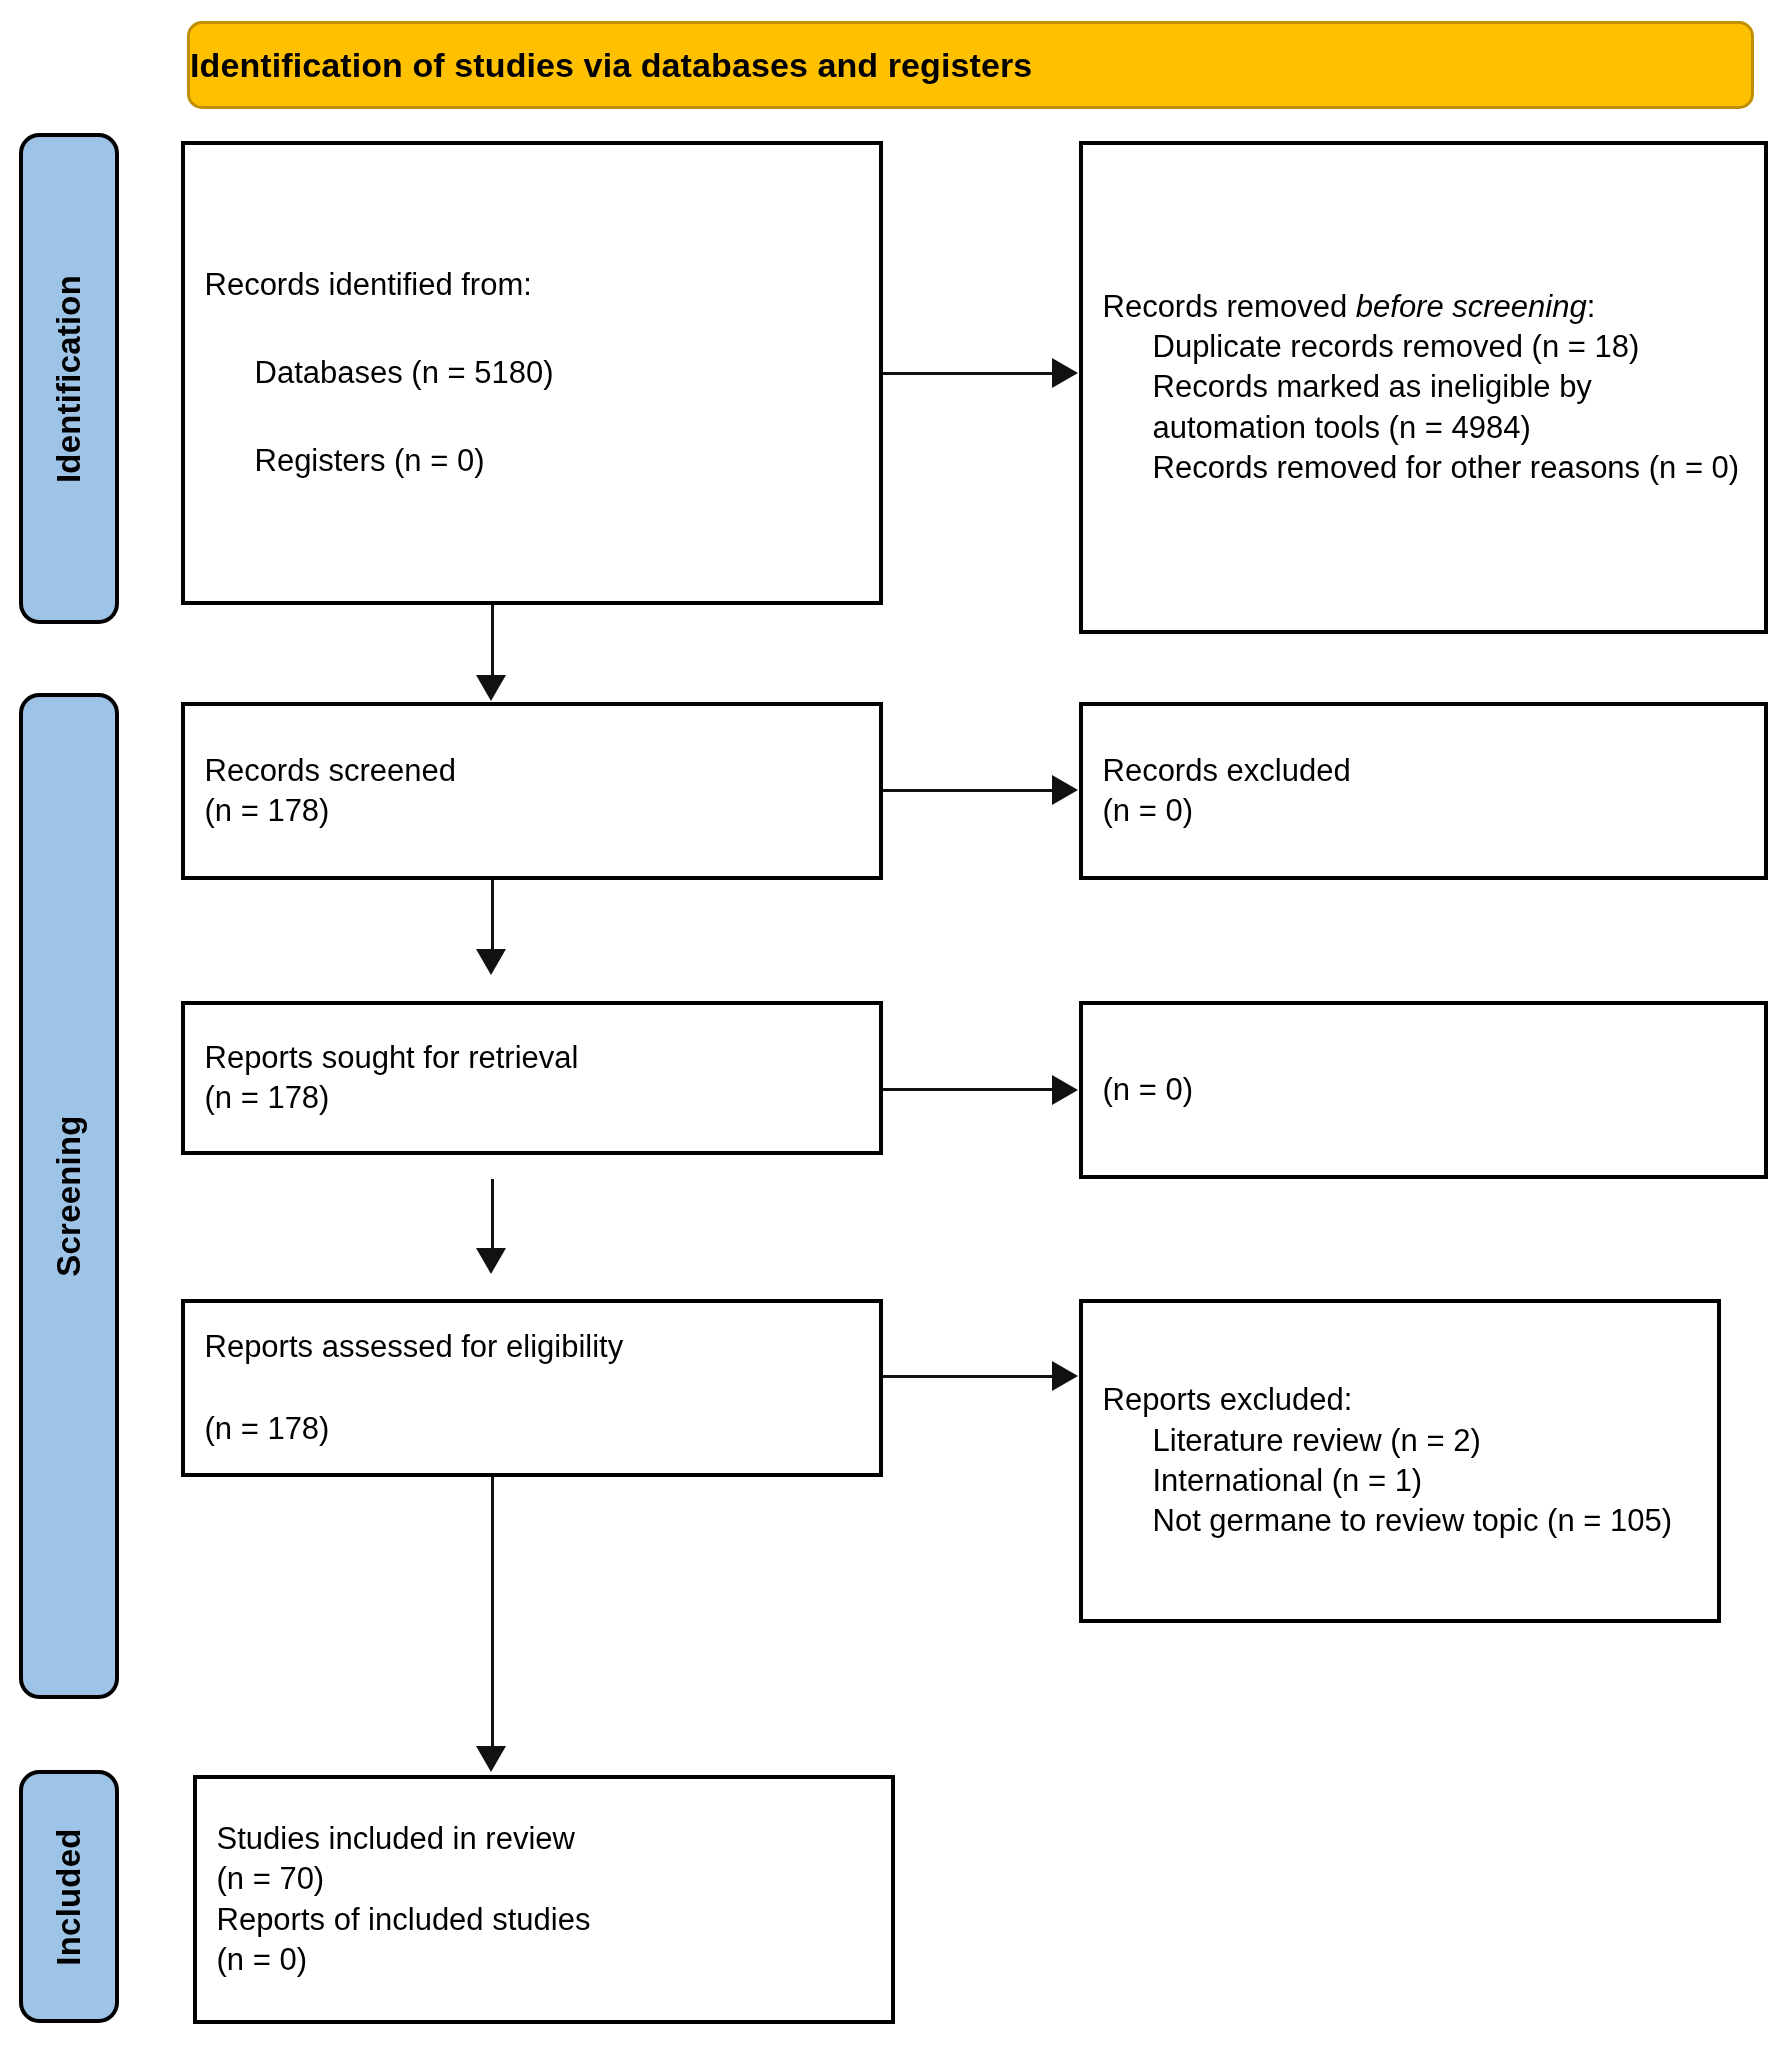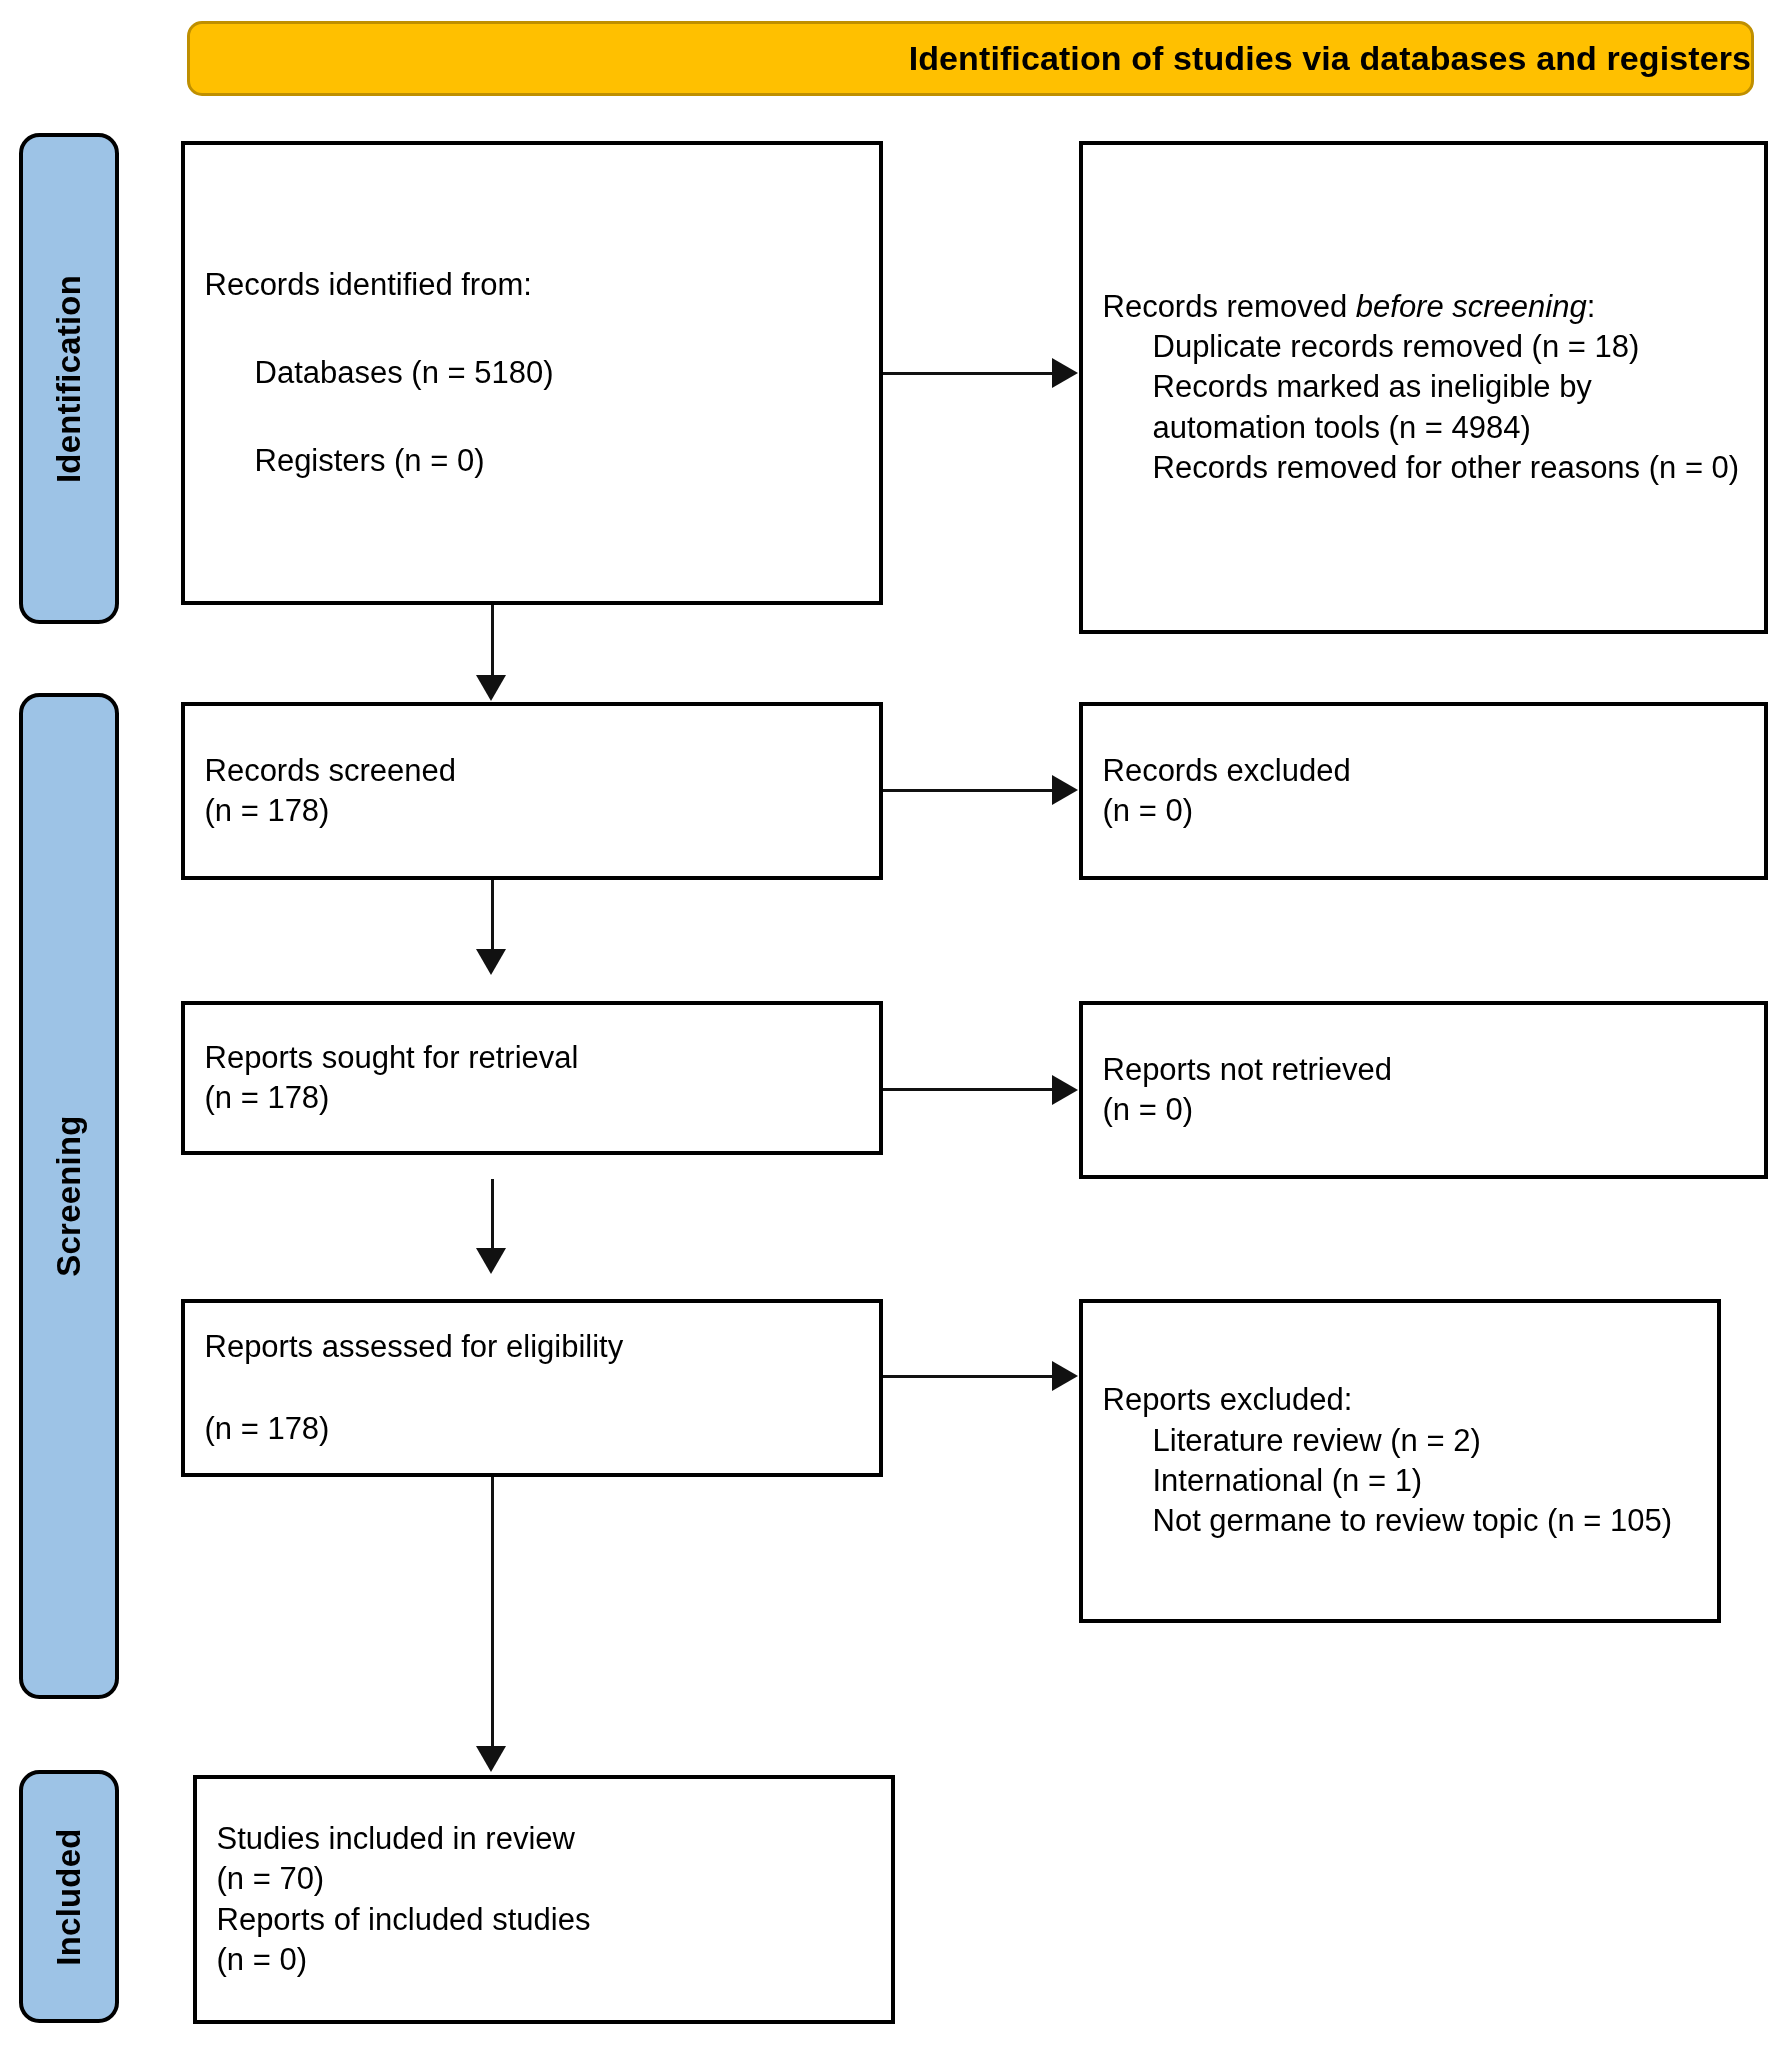--- a/index.html
+++ b/index.html
@@ -20,28 +20,28 @@
     background: #ffffff;
     overflow: hidden;
   }
 
   
   .header-banner {
     position: absolute;
     left: 187px;
     top: 21.3px;
     width: 1567px;
-    height: 75px;
+    height: 88px;
     background: #FFC000;
     border: 3.1px solid #BF8F00;
     border-radius: 15px;
     box-sizing: border-box;
     display: flex;
     align-items: center;
-    justify-content: flex-end;
+    justify-content: flex-start;
   }
   .header-banner .title {
     font-size: 34px;
     font-weight: bold;
     letter-spacing: 0.1px;
     color: #000000;
     text-align: center;
     line-height: 1.1;
     white-space: nowrap;
   }
@@ -177,21 +177,20 @@
   <div class="flow-box" id="box-records-excluded">
     <div class="line">Records excluded</div>
     <div class="line">(n = 0)</div>
   </div>
 
   <div class="flow-box" id="box-sought">
     <div class="line">Reports sought for retrieval</div>
     <div class="line">(n = 178)</div>
   </div>
   <div class="flow-box" id="box-not-retrieved">
-    <div class="line">Reports not retrieved</div>
     <div class="line">(n = 0)</div>
   </div>
 
   <div class="flow-box" id="box-assessed">
     <div class="line">Reports assessed for eligibility</div>
     <div class="line">(n = 178)</div>
   </div>
   <div class="flow-box" id="box-reports-excluded">
     <div class="line">Reports excluded:</div>
     <div class="line indent-hang">Literature review (n = 2)</div>

